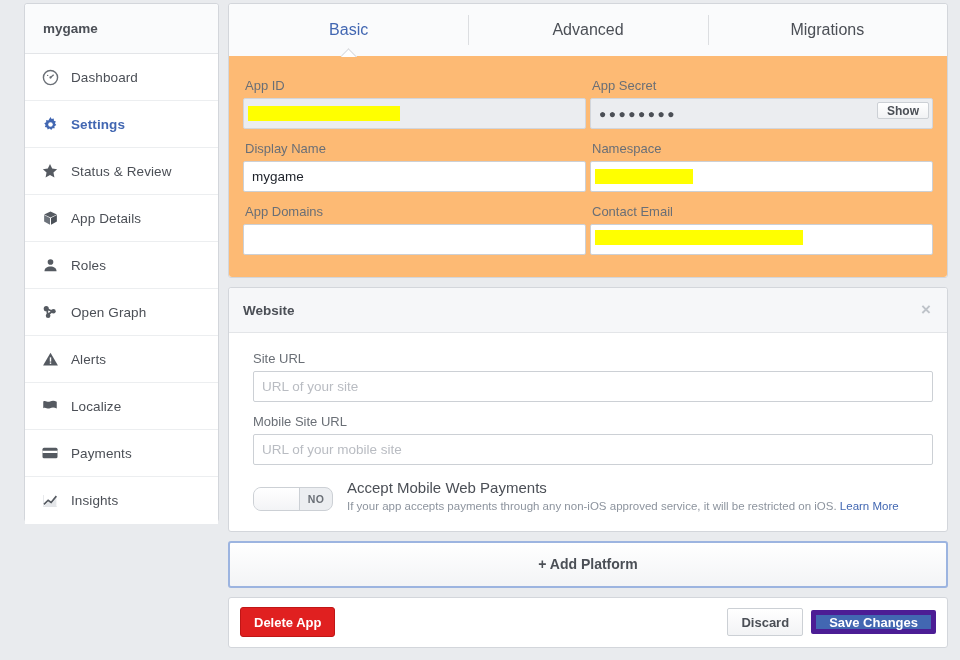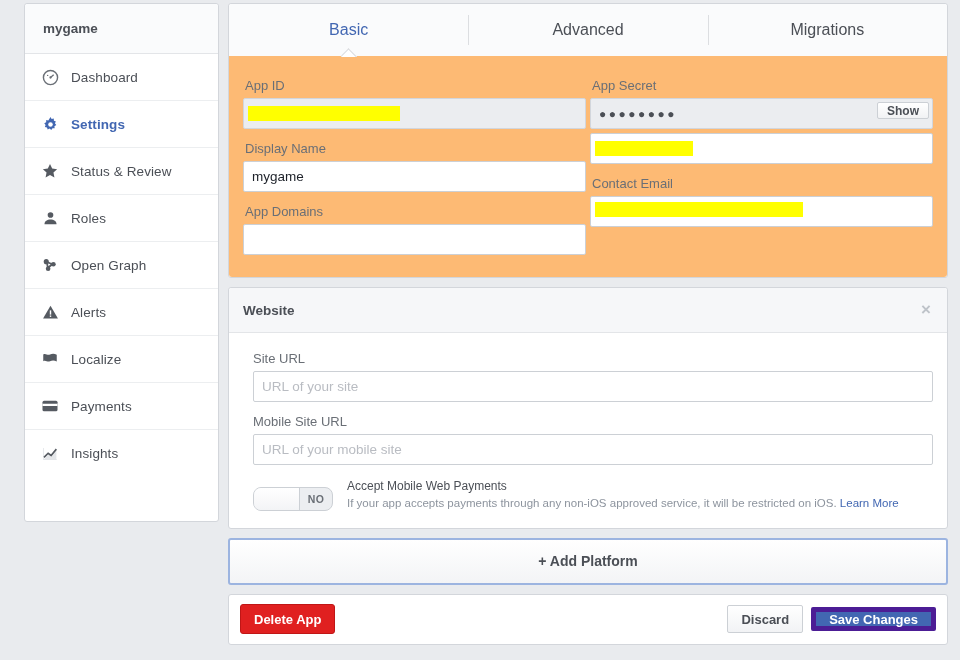--- a/index.html
+++ b/index.html
@@ -193,21 +193,21 @@
     background: linear-gradient(#fff,#f3f4f6);
     border-right: 1px solid #ccd0d5;
   }
   .toggle .state {
     flex: 1;
     display: flex; align-items: center; justify-content: center;
     font-size: 10.5px; font-weight: bold; color: #6a6f76;
     letter-spacing: .4px;
   }
   .toggle-text { margin-left: 14px; }
-  .toggle-title { font-size: 12px; color: #4b4f56; margin-bottom: 3px; }
+  .toggle-title { font-size: 15px; color: #4b4f56; margin-bottom: 3px; }
   .toggle-sub { font-size: 11.5px; color: #8d949e; line-height: 1.35; }
   .toggle-sub a { color: #4267b2; text-decoration: none; }
 
   
   .add-platform {
     margin-top: 9px;
     height: 47px;
     display: flex; align-items: center; justify-content: center;
     border: 2px solid #9cb4e0;
     border-radius: 3px;
@@ -286,20 +286,30 @@
 
     <div class="nav-item">
       <span class="nav-ico">
         <svg width="18" height="18" viewBox="0 0 24 24">
             <path fill="#555a61" d="M12 2.5l2.9 6.2 6.6.8-4.9 4.5 1.3 6.6-5.9-3.3-5.9 3.3 1.3-6.6L2.5 9.5l6.6-.8z"></path>
           </svg>
       </span>
       <span class="nav-label">Status &amp; Review</span>
     </div>
 
+    <div class="nav-item">
+      <span class="nav-ico">
+        <svg width="17" height="17" viewBox="0 0 24 24">
+            <path fill="#555a61" d="M12 2l9 4.2-9 4.3-9-4.3z"></path>
+            <path fill="#6d737b" d="M3 7.2l8.3 4v9.5L3 16.4z"></path>
+            <path fill="#4b5058" d="M21 7.2l-8.3 4v9.5L21 16.4z"></path>
+          </svg>
+      </span>
+      <span class="nav-label">App Details</span>
+    </div>
 
     <div class="nav-item">
       <span class="nav-ico">
         <svg width="17" height="17" viewBox="0 0 24 24">
             <circle cx="12" cy="7" r="4" fill="#555a61"></circle>
             <path fill="#555a61" d="M3.5 20c0-4.2 3.8-6.5 8.5-6.5s8.5 2.3 8.5 6.5z"></path>
           </svg>
       </span>
       <span class="nav-label">Roles</span>
     </div>
@@ -399,20 +409,21 @@
 
           <div class="col">
             <div class="field">
               <span class="flabel">App Secret</span>
               <div class="input disabled">
                 <span class="dots">●●●●●●●●</span>
                 <span class="show-btn">Show</span>
               </div>
             </div>
             <div class="field">
+              <span class="flabel">Namespace</span>
               <div class="input">
                 <span class="redact ns"></span>
               </div>
             </div>
             <div class="field">
               <span class="flabel">Contact Email</span>
               <div class="input">
                 <span class="redact email"></span>
               </div>
             </div>

